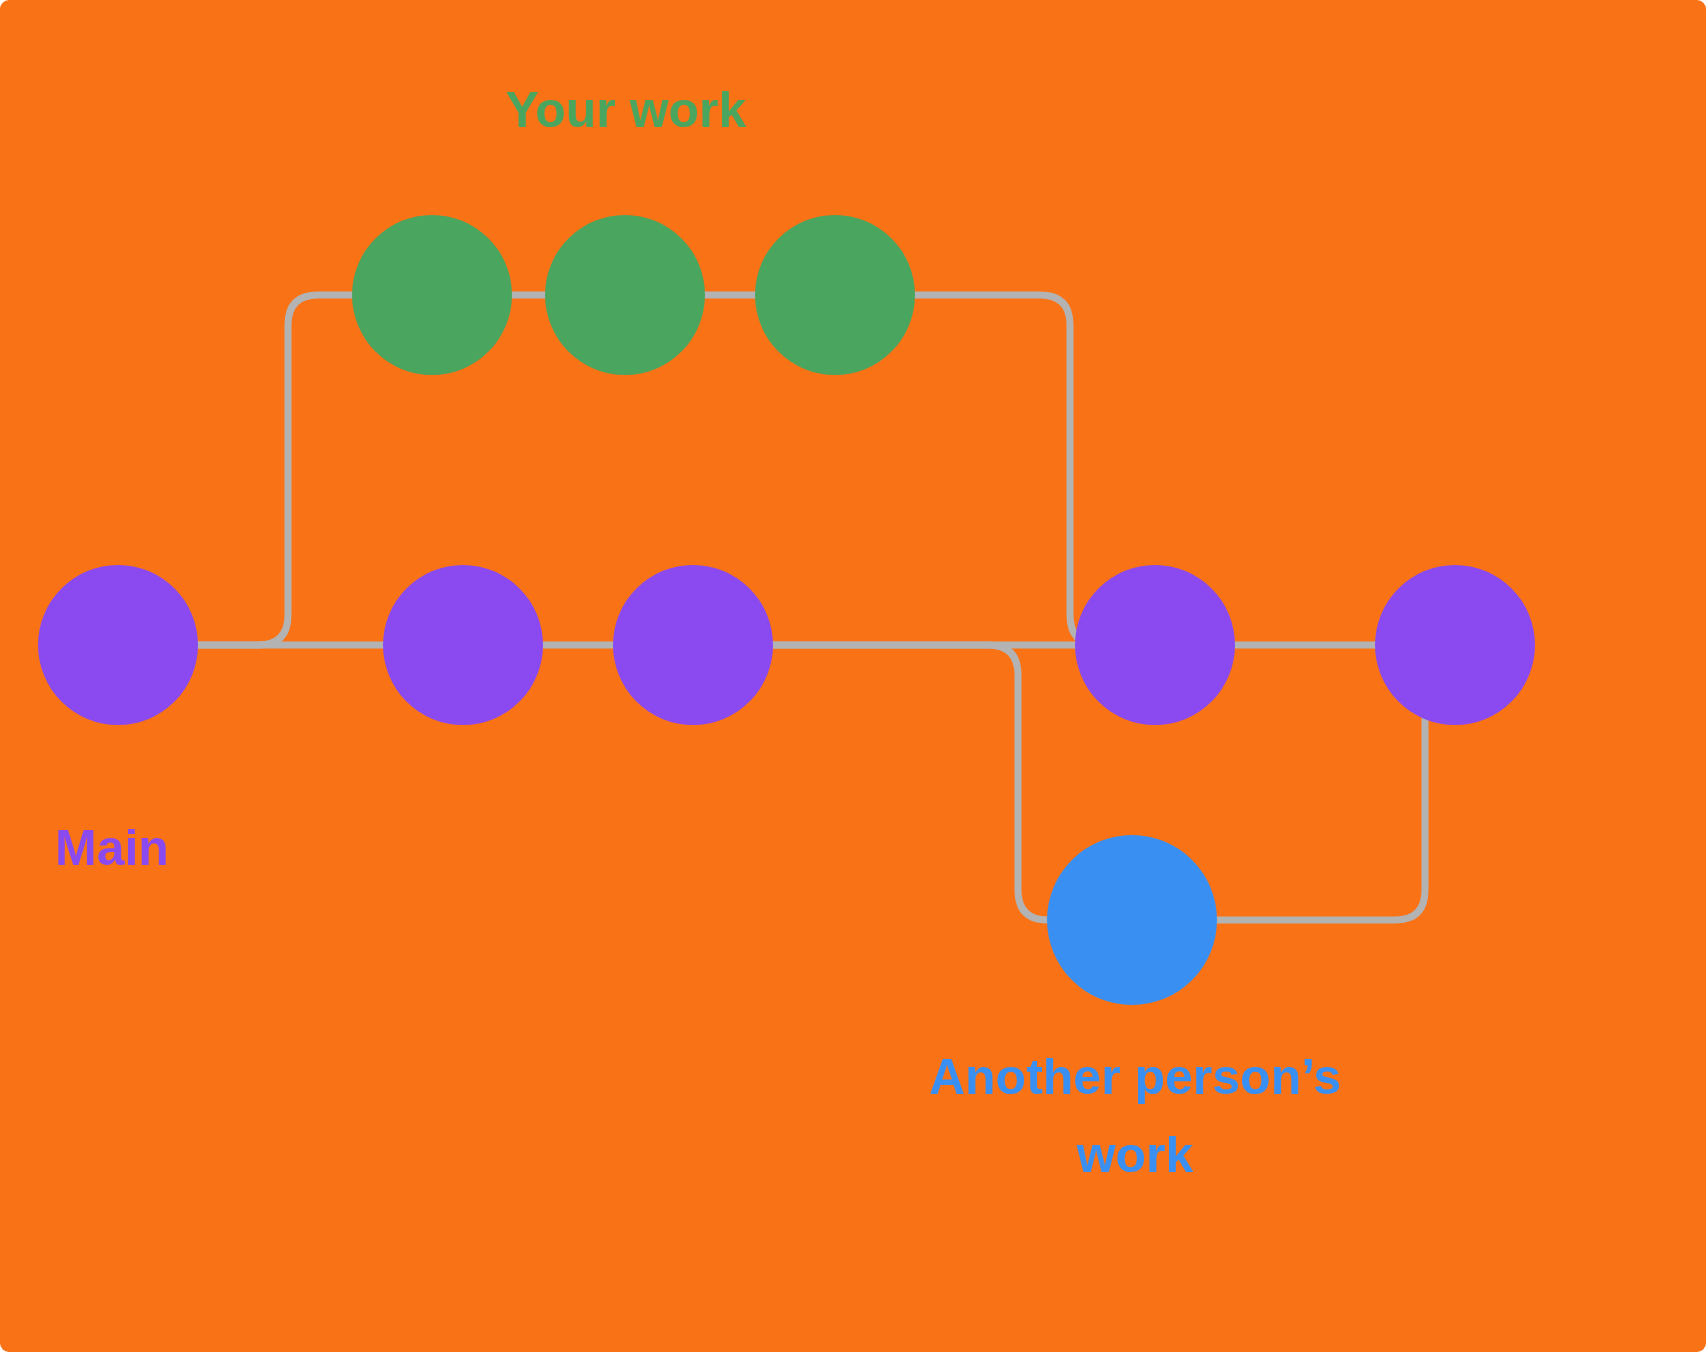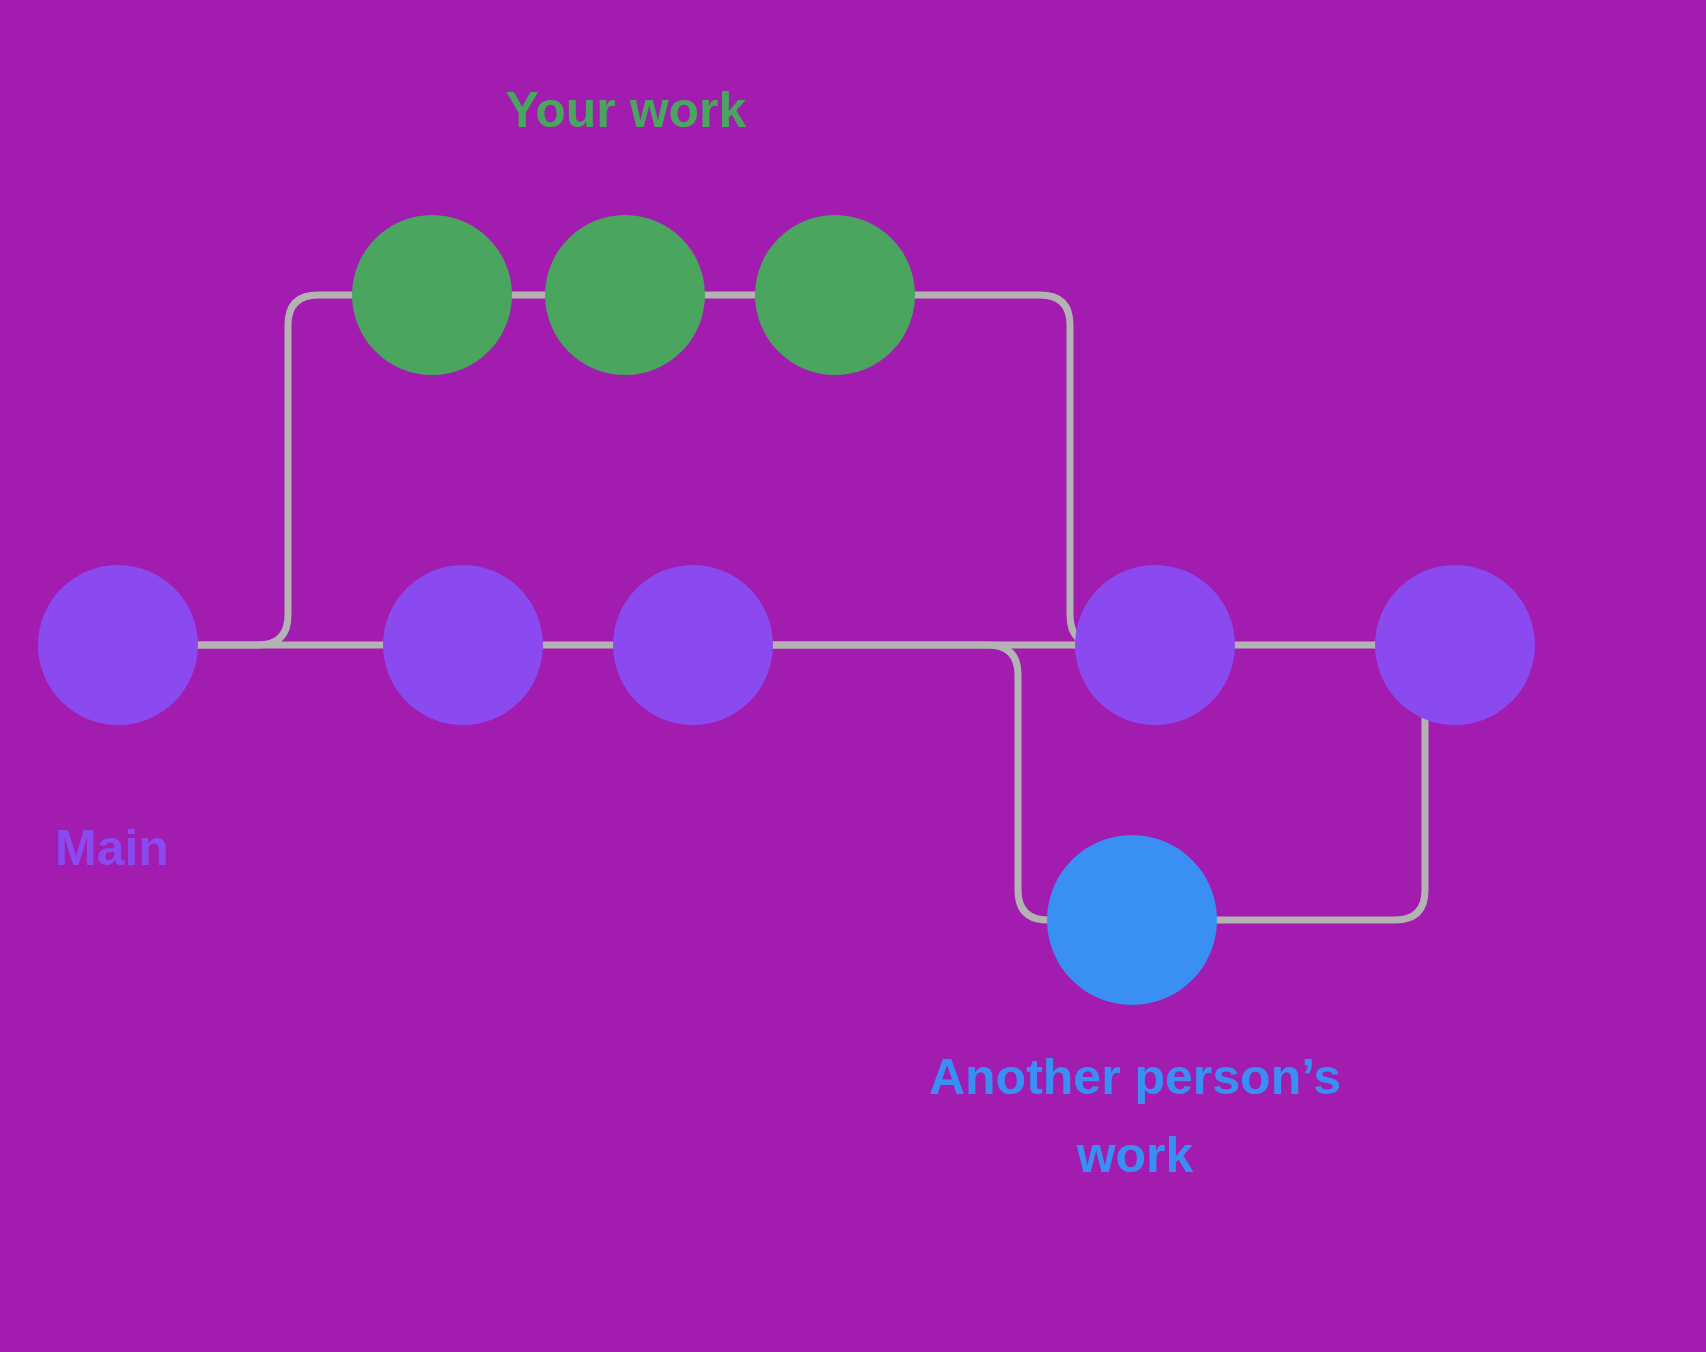--- a/index.html
+++ b/index.html
@@ -30,21 +30,21 @@
   }
   .branch-label {
     font-family: "Liberation Sans", sans-serif;
     font-weight: bold;
     white-space: pre;
   }
 </style>
 </head>
 <body style="background: rgb(255, 255, 255);">
 
-<div id="diagram-root" style="background: #a21caf;">
+<div id="diagram-root" style="background: #f97316; border-radius: 9px;">
   <svg id="git-graph-svg" viewBox="0 0 1706 1352" xmlns="http://www.w3.org/2000/svg">
     <g id="connectors-layer">
         <path d="M 198 645 L 383 645" fill="none" stroke="#B3B3B3" stroke-width="7" stroke-linecap="round" stroke-linejoin="round"></path>
         <path d="M 543 645 L 613 645" fill="none" stroke="#B3B3B3" stroke-width="7" stroke-linecap="round" stroke-linejoin="round"></path>
         <path d="M 773 645 L 1075 645" fill="none" stroke="#B3B3B3" stroke-width="7" stroke-linecap="round" stroke-linejoin="round"></path>
         <path d="M 1235 645 L 1375 645" fill="none" stroke="#B3B3B3" stroke-width="7" stroke-linecap="round" stroke-linejoin="round"></path>
         <path d="M 512 295 L 545 295" fill="none" stroke="#B3B3B3" stroke-width="7" stroke-linecap="round" stroke-linejoin="round"></path>
         <path d="M 705 295 L 755 295" fill="none" stroke="#B3B3B3" stroke-width="7" stroke-linecap="round" stroke-linejoin="round"></path>
         <path d="M 198 645 L 258 645 Q 288 645 288 615 L 288 325 Q 288 295 318 295 L 352 295" fill="none" stroke="#B3B3B3" stroke-width="7" stroke-linecap="round" stroke-linejoin="round"></path>
         <path d="M 915 295 L 1040 295 Q 1070 295 1070 325 L 1070 615 Q 1070 645 1100 645 L 1075 645" fill="none" stroke="#B3B3B3" stroke-width="7" stroke-linecap="round" stroke-linejoin="round"></path>

